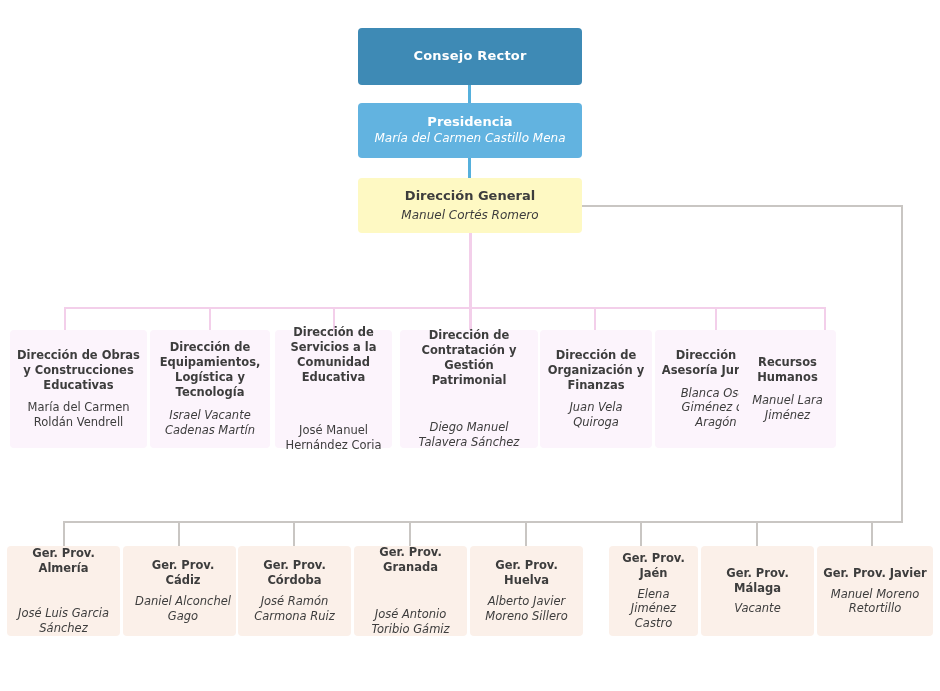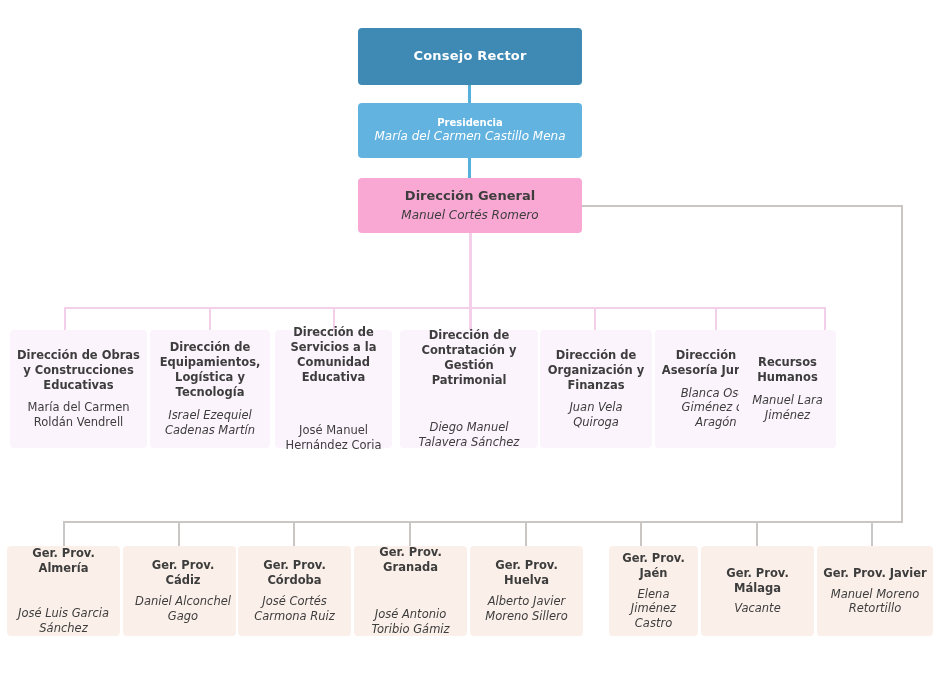--- a/index.html
+++ b/index.html
@@ -52,27 +52,27 @@
     color: #ffffff;
   }
   .n-consejo .title { font-size: 13px; letter-spacing: .2px; }
 
   
   .n-presidencia {
     left: 358px; top: 103px; width: 224px; height: 55px;
     background: #62b3e0;
     color: #ffffff;
   }
-  .n-presidencia .title { font-size: 10px; margin-bottom: 0; }
+  .n-presidencia .title { font-size: 13px; margin-bottom: 0; }
   .n-presidencia .person { font-size: 12px; }
 
   
   .n-dirgen {
     left: 358px; top: 178px; width: 224px; height: 55px;
-    background: #f9a8d4;
+    background: #fef9c3;
     color: #3d3d3d;
   }
   .n-dirgen .title { font-size: 13px; margin-bottom: 3px; }
   .n-dirgen .person { font-size: 12px; }
 
   
   .n-dir {
     top: 330px; height: 118px;
     background: #fcf4fc;
     color: #3d3d3d;
@@ -139,21 +139,21 @@
     <span class="title">Dirección General</span>
     <span class="person">Manuel Cortés Romero</span>
   </div>
 
   <div class="node n-dir" style="left:10px; width:137px;align-items:center;">
     <span class="title">Dirección de Obras y Construcciones Educativas</span>
     <span class="person plain">María del Carmen Roldán Vendrell</span>
   </div>
   <div class="node n-dir" style="left:150px; width:120px;">
     <span class="title">Dirección de Equipamientos, Logística y Tecnología</span>
-    <span class="person">Israel Ezequiel Cadenas Martín</span>
+    <span class="person">Israel Vacante Cadenas Martín</span>
   </div>
   <div class="node n-dir" style="left:275px; width:117px;gap:30px;">
     <span class="title">Dirección de Servicios a la Comunidad Educativa</span>
     <span class="person plain">José Manuel Hernández Coria</span>
   </div>
   <div class="node n-dir" style="left:400px; width:138px;gap:24px;">
     <span class="title">Dirección de Contratación y Gestión Patrimonial</span>
     <span class="person">Diego Manuel Talavera Sánchez</span>
   </div>
   <div class="node n-dir" style="left:540px; width:112px;">
@@ -172,21 +172,21 @@
   <div class="node n-ger" style="left:7px; width:113px;gap:24px;">
     <span class="title">Ger. Prov. Almería</span>
     <span class="person">José Luis Garcia Sánchez</span>
   </div>
   <div class="node n-ger" style="left:123px; width:113px;padding-left:12px;">
     <span class="title">Ger. Prov. Cádiz</span>
     <span class="person">Daniel Alconchel Gago</span>
   </div>
   <div class="node n-ger" style="left:238px; width:113px;">
     <span class="title">Ger. Prov. Córdoba</span>
-    <span class="person">José Cortés Carmona Ruiz</span>
+    <span class="person">José Ramón Carmona Ruiz</span>
   </div>
   <div class="node n-ger" style="left:354px; width:113px;gap:26px;">
     <span class="title">Ger. Prov. Granada</span>
     <span class="person">José Antonio Toribio Gámiz</span>
   </div>
   <div class="node n-ger" style="left:470px; width:113px;">
     <span class="title">Ger. Prov. Huelva</span>
     <span class="person">Alberto Javier Moreno Sillero</span>
   </div>
   <div class="node n-ger" style="left:609px; width:89px;">

